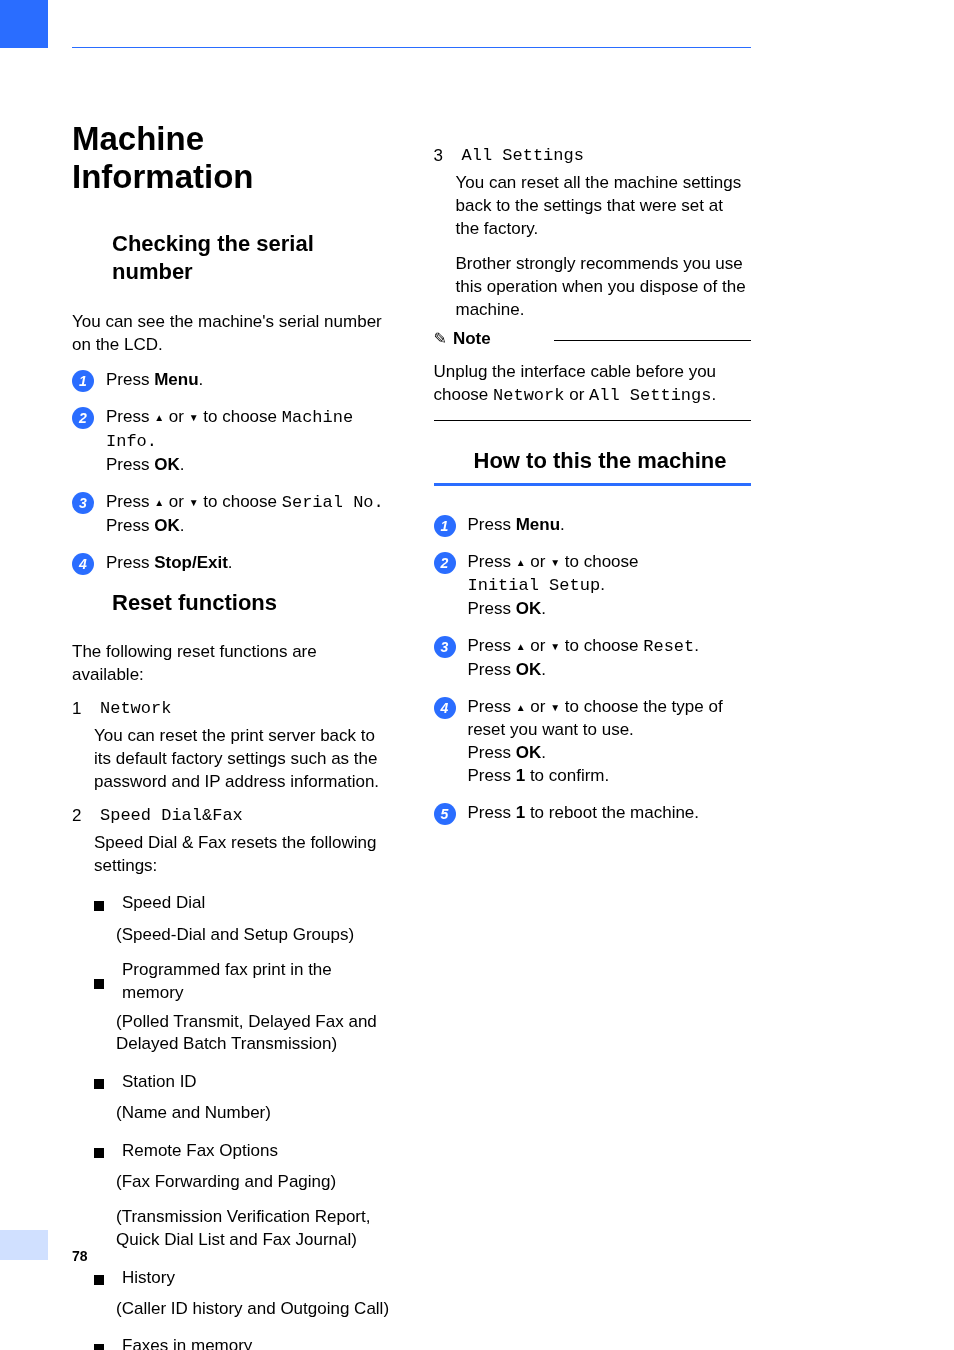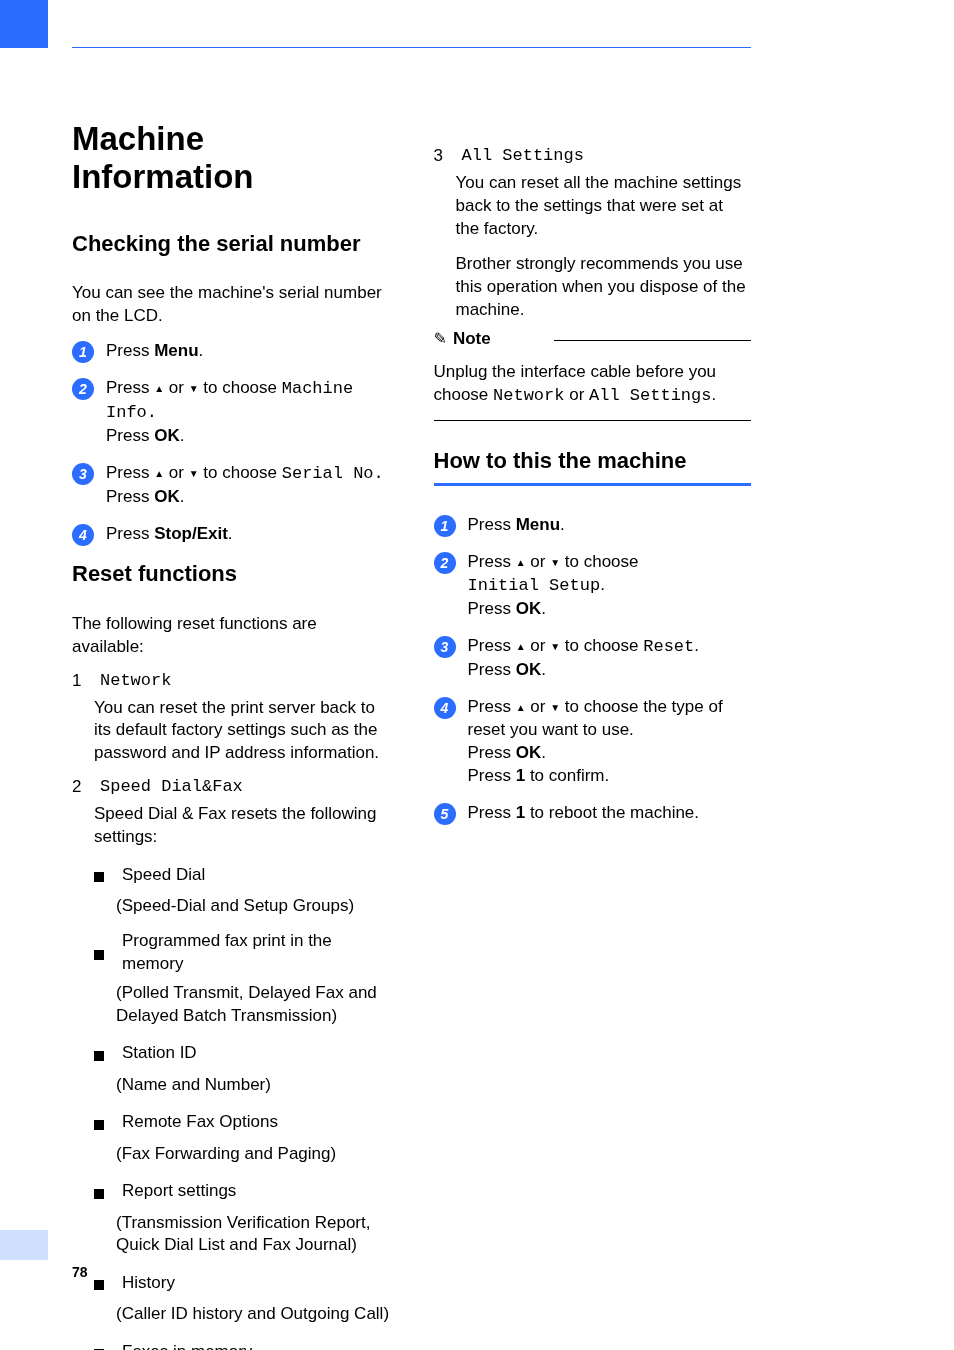--- a/index.html
+++ b/index.html
@@ -4,40 +4,40 @@
 <style>
   * { box-sizing: border-box; margin: 0; padding: 0; }
   html, body { width: 954px; height: 1350px; background: #fff; font-family: Arial, Helvetica, sans-serif; color: #000; }
   .page { position: relative; width: 823px; height: 1350px; }
   .blue-bar-v { position: absolute; left: 0; top: 0; width: 48px; height: 48px; background: #2a6dff; }
   .blue-bar-bottom { position: absolute; left: 0; top: 1230px; width: 48px; height: 30px; background: #d0e0ff; }
   .top-rule { position: absolute; left: 72px; right: 72px; top: 47px; height: 1px; background: #2a6dff; }
   .content { position: absolute; left: 72px; right: 72px; top: 120px; bottom: 90px; display: flex; gap: 44px; }
   .col { flex: 1 1 0; display: flex; flex-direction: column; }
   h1.title { font-size: 33px; font-weight: bold; line-height: 1.15; margin-bottom: 34px; }
-  h2.sect { font-size: 22px; font-weight: bold; line-height: 1.3; margin-bottom: 8px; }
+  h2.sect { font-size: 22px; font-weight: bold; line-height: 1.3; margin-bottom: 8px; margin-left: 40px; }
   .sect-rule { height: 3px; background: #2a6dff; margin-bottom: 16px; }
   .para { font-size: 17px; line-height: 1.35; margin-bottom: 12px; }
   .step { display: flex; align-items: flex-start; gap: 12px; margin-bottom: 14px; }
   .num-circle { flex: 0 0 22px; width: 22px; height: 22px; border-radius: 50%; background: #2a6dff; color: #fff; font-size: 14px; font-weight: bold; font-style: italic; display: flex; align-items: center; justify-content: center; margin-top: 1px; }
   .step-body { font-size: 17px; line-height: 1.35; }
   .step-body .bold { font-weight: bold; margin-top: 9px; }
   .sub { margin-left: 22px; }
   .mono { font-family: "Courier New", monospace; }
   .plain-number { display: inline-block; width: 18px; font-size: 17px; }
   .square { display: inline-block; width: 10px; height: 10px; background: #000; margin-right: 10px; position: relative; top: 0px; }
   .bullet-line { display: flex; align-items: center; gap: 8px; font-size: 17px; line-height: 1.35; margin-bottom: 6px; }
   .bullet-line .sq-wrap { flex: 0 0 20px; padding-top: 5px; }
   .paren { font-size: 17px; line-height: 1.35; margin-bottom: 12px; }
   .note-box { border-top: 1.5px solid #000; border-bottom: 1.5px solid #000; padding: 10px 0 12px 0; margin-top: 6px; margin-bottom: 26px; }
   .note-head { display: flex; align-items: center; gap: 6px; margin-bottom: 6px; position: relative; top: -22px; background: #fff; width: 120px; }
   .note-icon { font-size: 16px; }
   .note-label { font-size: 17px; font-weight: bold; }
   .note-body { font-size: 17px; line-height: 1.35; margin-top: -16px; }
-  .page-num { position: absolute; left: 72px; bottom: 70px; font-size: 14px; font-weight: bold; }
+  .page-num { position: absolute; left: 72px; bottom: 86px; font-size: 14px; font-weight: bold; }
   .up { font-size: 10px; vertical-align: 1px; }
   .down { font-size: 10px; vertical-align: 1px; }
   .gapnum { display: flex; gap: 10px; align-items: flex-start; margin-bottom: 6px; font-size: 17px; }
 </style>
 </head>
 <body>
 
 <div class="page">
   <div class="blue-bar-v"></div>
   <div class="top-rule"></div>
@@ -120,24 +120,20 @@
               <span>Station ID</span>
             </div>
           <p class="paren sub">(Name and Number)</p>
 
           <div class="bullet-line">
               <span class="sq-wrap"><span class="square"></span></span>
               <span>Remote Fax Options</span>
             </div>
           <p class="paren sub">(Fax Forwarding and Paging)</p>
 
-          <div class="bullet-line">
-              <span class="sq-wrap"><span class="square"></span></span>
-              <span>Report settings</span>
-            </div>
           <p class="paren sub">(Transmission Verification Report, Quick Dial List and Fax Journal)</p>
 
           <div class="bullet-line">
               <span class="sq-wrap"><span class="square"></span></span>
               <span>History</span>
             </div>
           <p class="paren sub">(Caller ID history and Outgoing Call)</p>
 
           <div class="bullet-line">
               <span class="sq-wrap"><span class="square"></span></span>

